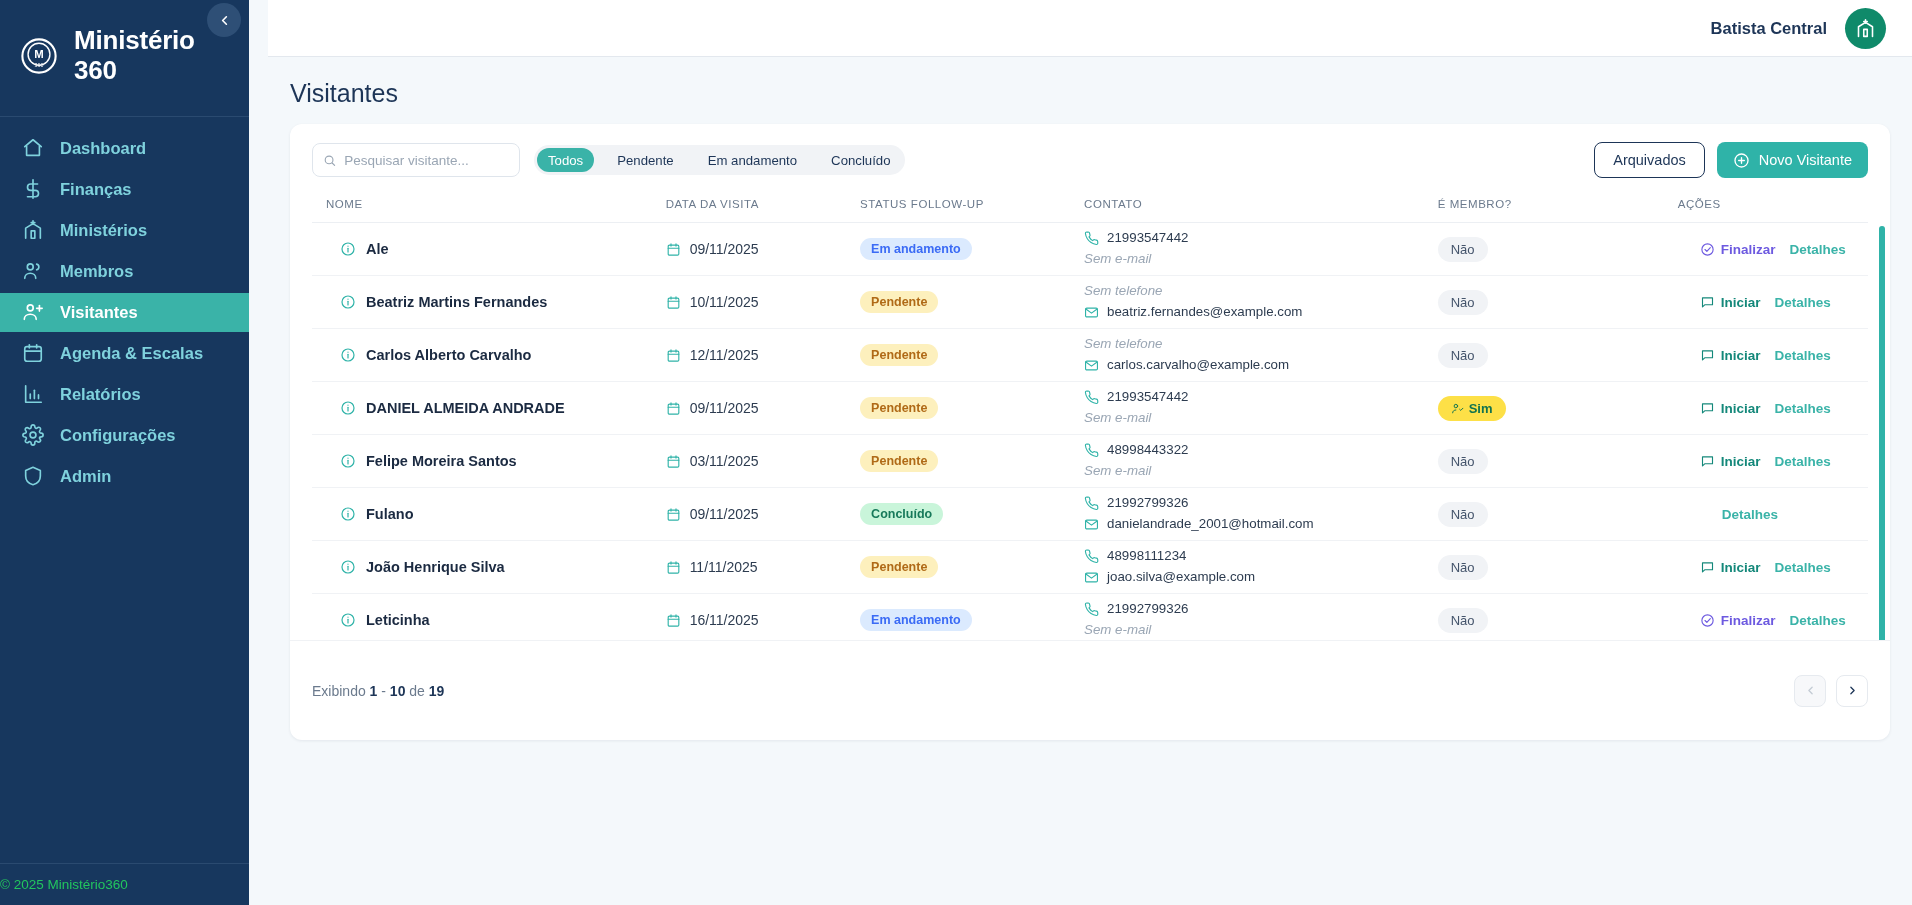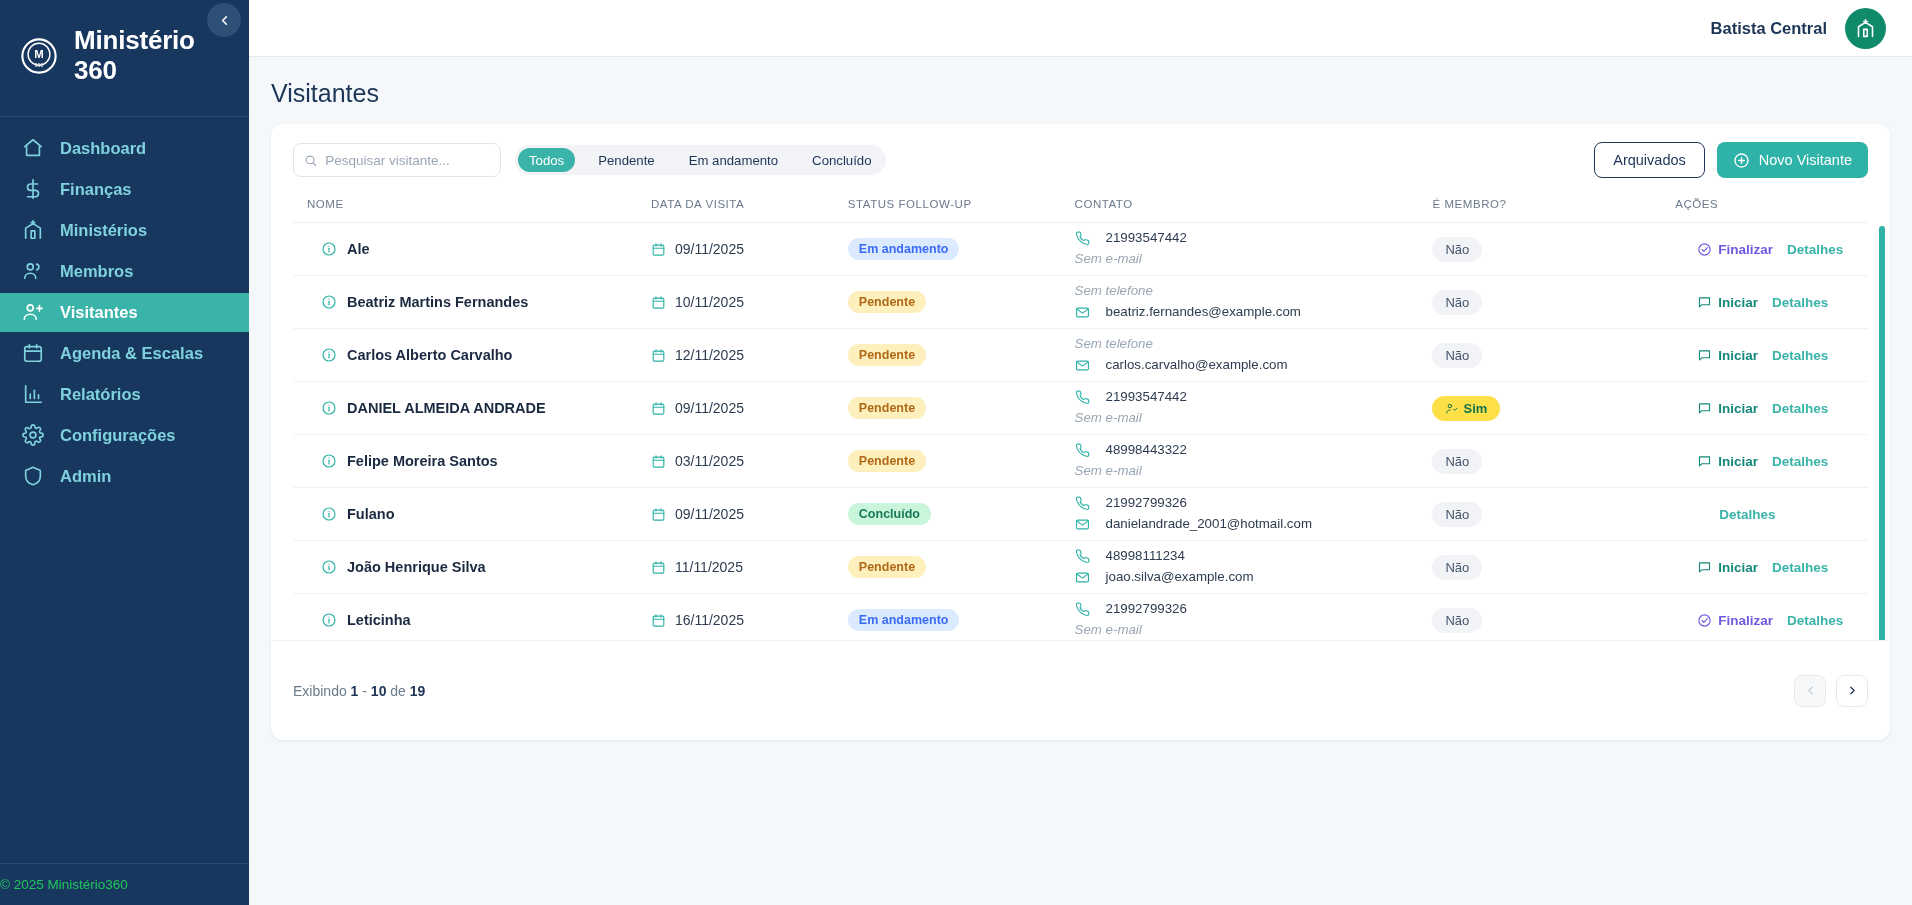--- a/index.html
+++ b/index.html
@@ -36,21 +36,21 @@
   .nav-item .nico { width: 22px; height: 22px; flex: 0 0 22px; display:block; }
   .nav-item.active { background: #3ab3a8; color: #ffffff; }
   .nav-item.active .nico { stroke: #ffffff; }
   .footer-copy {
     position: absolute; bottom: 0; left: 0; right: 0; height: 42px;
     display: flex; align-items: center; padding-left: 0;
     color: #22c55e; font-size: 13.5px; border-top: 1px solid #2a4a70;
   }
 
   
-  .main { flex: 1; display: flex; flex-direction: column; min-width: 0; background: #f4f8fb; }
+  .main { flex: 1; display: flex; flex-direction: column; min-width: 0; background: #f4f8fb; padding-left: 19px; }
   .topbar {
     height: 57px; background: #ffffff; border-bottom: 1px solid #e3e8ee;
     display: flex; align-items: center; justify-content: flex-end;
     padding-right: 26px; gap: 18px;
   }
   .org-name { color: #1d3557; font-size: 16.5px; font-weight: bold; }
   .org-avatar {
     width: 41px; height: 41px; border-radius: 50%; background: #0f8a6a;
     display: flex; align-items: center; justify-content: center;
   }
@@ -112,21 +112,21 @@
   .name-cell { display: flex; align-items: center; gap: 10px; padding-left: 14px; }
   .name-txt { font-size: 14.5px; color: #1b2a41; font-weight: bold; }
   .date-cell { display: flex; align-items: center; gap: 9px; font-size: 14px; color: #2d3c50; }
   .badge {
     display: inline-flex; align-items: center; gap: 5px;
     padding: 4px 11px; border-radius: 13px; font-size: 12.5px; font-weight: bold;
   }
   .badge.em-andamento { background: #dbeafe; color: #3b6bf5; }
   .badge.pendente     { background: #fdf0bd; color: #b06a17; }
   .badge.concluido    { background: #c9f5da; color: #17795a; }
-  .contact-line { display: flex; align-items: center; gap: 16px; font-size: 13.3px; color: #2d3c50; line-height: 1.55; }
+  .contact-line { display: flex; align-items: center; gap: 8px; font-size: 13.3px; color: #2d3c50; line-height: 1.55; }
   .contact-none { font-size: 13.3px; color: #9aa6b4; font-style: italic; line-height: 1.55; }
   .member-pill {
     display: inline-flex; align-items: center; gap: 5px;
     padding: 5px 13px; border-radius: 14px; font-size: 13px; color: #44546b;
     background: #f1f3f6;
   }
   .member-pill.yes { background: #fde047; color: #12734f; font-weight: bold; }
   .actions { display: flex; align-items: center; gap: 14px; padding-left: 22px; }
   .act {
     display: inline-flex; align-items: center; gap: 6px; font-size: 13.5px;

